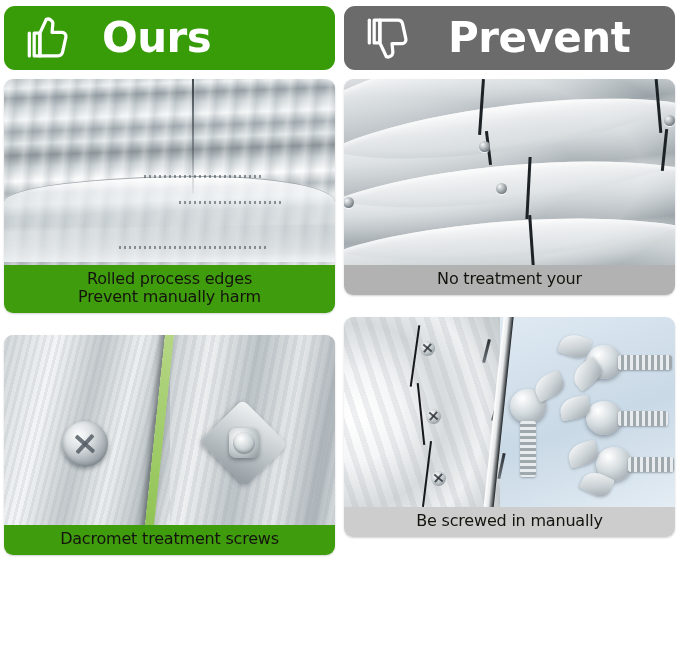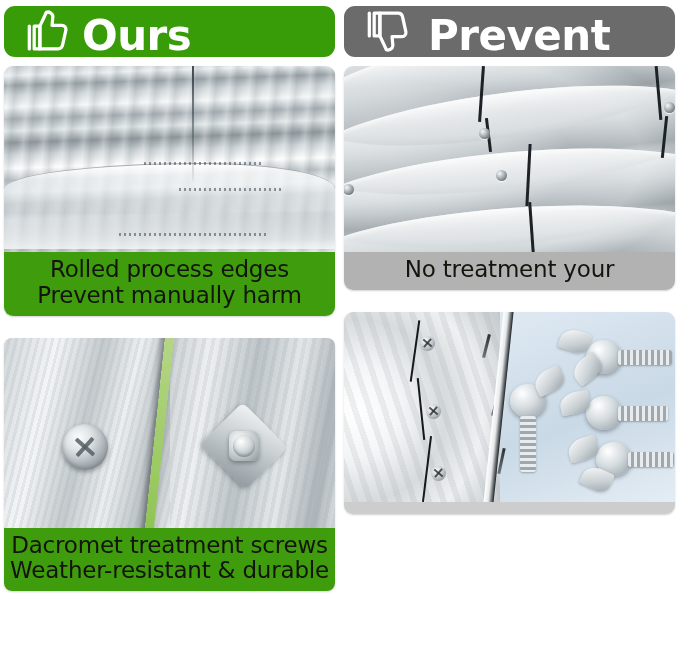--- a/index.html
+++ b/index.html
@@ -21,27 +21,28 @@
   
   .col {
     position: absolute;
     width: 331px;
   }
   .col-left  { left: 4px; }
   .col-right { left: 344px; }
 
   .header-pill {
     position: relative;
-    height: 51px;
+    height: 64px;
     border-radius: 11px;
     display: flex;
-    align-items: flex-end;
+    align-items: center;
     box-sizing: border-box;
     padding-left: 18px;
     overflow: hidden;
+    gap: 20px;
   }
   .header-pill.ours   { background: #389c08; }
   .header-pill.others { background: #6b6b6b; }
 
   .thumb-icon {
     width: 52px;
     height: 52px;
     flex: 0 0 52px;
     margin-right: 8px;
     display: block;
@@ -69,21 +70,21 @@
     overflow: hidden;
   }
   .caption {
     box-sizing: border-box;
     padding: 5px 6px 7px 6px;
     text-align: center;
     line-height: 1.12;
   }
   .caption .line {
     display: block;
-    font-size: 23px;
+    font-size: 16px;
     color: #14140f;
     white-space: nowrap;
     letter-spacing: -0.2px;
   }
   .caption.green { background: #3f9c0c; }
   .caption.gray  { background: #b2b2b2; }
   .caption.gray-light { background: #cdcdcd; }
 
   
   #vs-badge {
@@ -427,35 +428,34 @@
         <div class="grit" style="left:140px; top:96px; width:120px;"></div>
         <div class="grit" style="left:175px; top:122px; width:105px;"></div>
         <div class="grit" style="left:115px; top:167px; width:150px;"></div>
       </div>
       <div class="caption green">
         <span class="line">Rolled process edges</span>
         <span class="line">Prevent manually harm</span>
       </div>
     </div>
 
-    <div class="card" style="margin-top:22px;border-radius:8px;">
+    <div class="card" style="margin-top:22px;">
       <div class="photo art-screws">
         <div class="half half-a">
           <div class="screw-head" style="left:58px; top:86px;"></div>
         </div>
         <div class="half half-b">
           <div class="bolt-plate" style="left:42px; top:78px;"></div>
           <div class="bolt-nut" style="left:59px; top:93px;"></div>
           <div class="bolt-shank" style="left:63px; top:97px;"></div>
         </div>
         <div class="divider-green"></div>
       </div>
       <div class="caption green">
         <span class="line">Dacromet treatment screws</span>
-        <span class="line">Weather-resistant &amp; durable</span>
       </div>
     </div>
   </div>
 
   <div class="col col-right" style="top:6px;">
 
     <div class="header-pill others">
       <svg class="thumb-icon" viewBox="0 0 64 64">
         <g transform="translate(0,64) scale(1,-1)">
           <path d="M22 26 L30 9 a6 6 0 0 1 8 5 l-1 11 h12 a5 5 0 0 1 5 6 l-4 18 a6 6 0 0 1 -6 5 H22 Z" fill="none" stroke="#ffffff" stroke-width="4" stroke-linejoin="round"></path>
@@ -521,18 +521,19 @@
           </div>
           <div class="wing-bolt" style="left:60px; top:126px;">
             <div class="wb-head" style="left:36px; top:4px;"></div>
             <div class="wb-wing" style="left:8px;  top:0px;  transform:rotate(-16deg);"></div>
             <div class="wb-wing" style="left:22px; top:30px; transform:rotate(26deg);"></div>
             <div class="wb-shaft" style="left:68px; top:14px; width:46px;"></div>
           </div>
         </div>
       </div>
       <div class="caption gray-light">
+        <span class="line">Be screwed in manually</span>
       </div>
     </div>
   </div>
 
 
 </div>
 
 </body></html>

